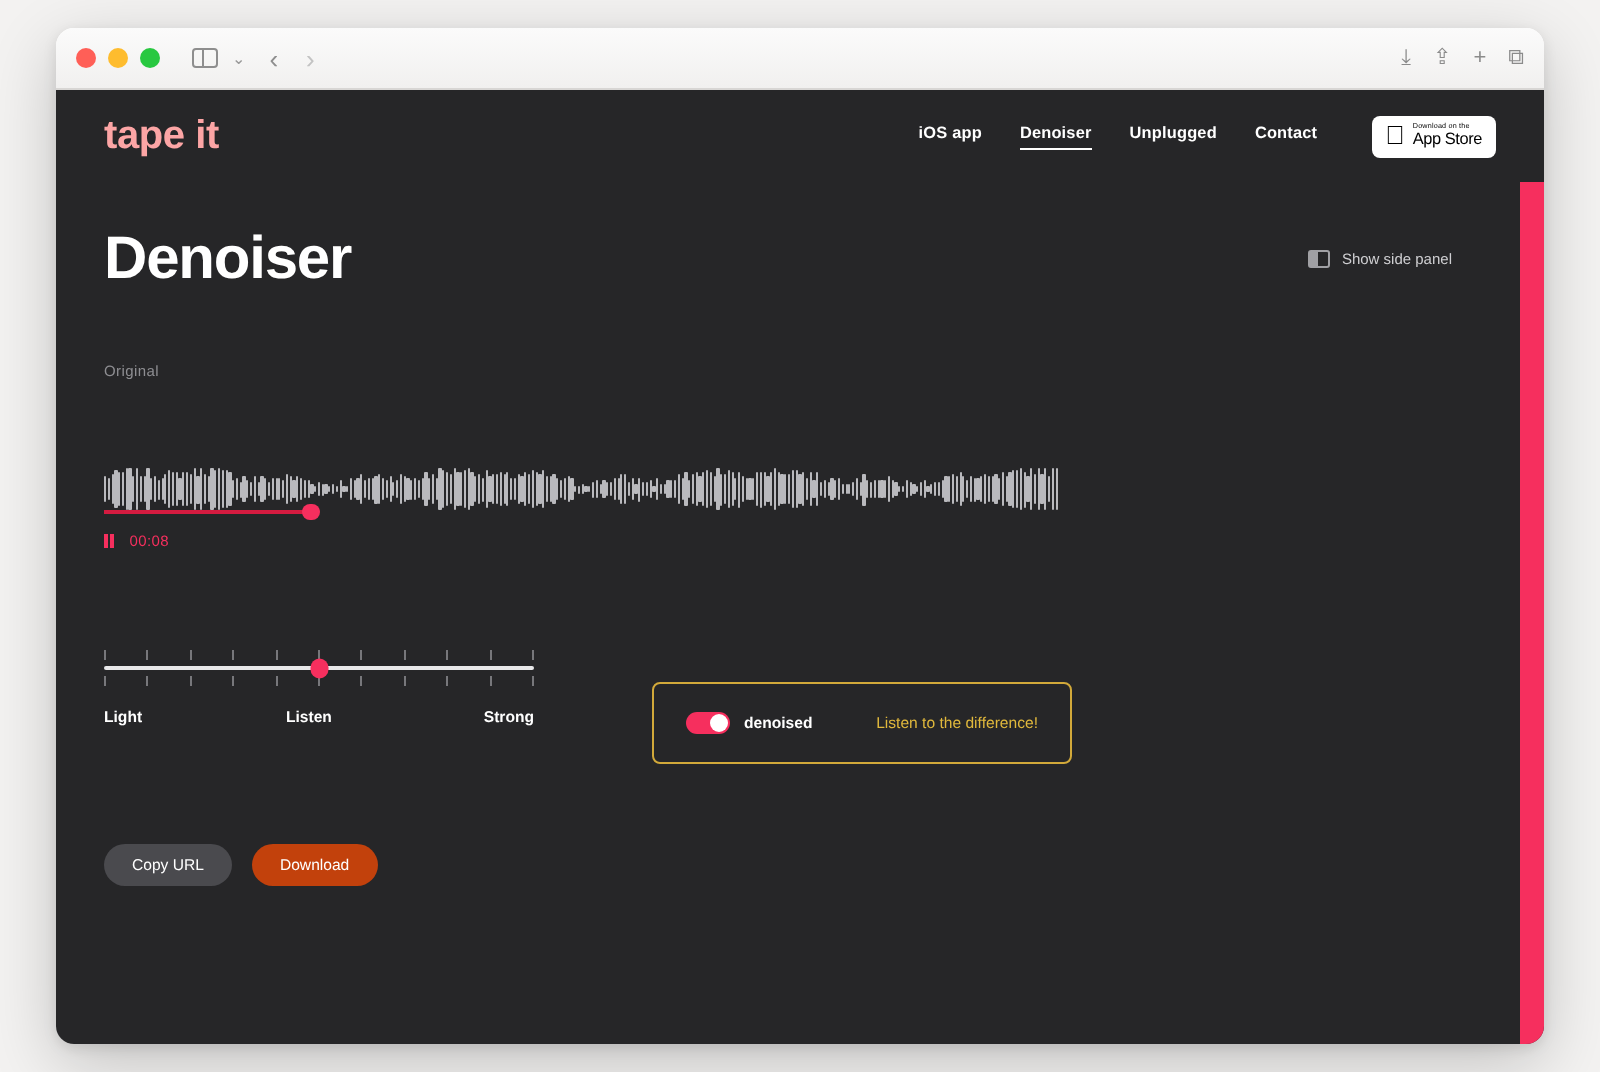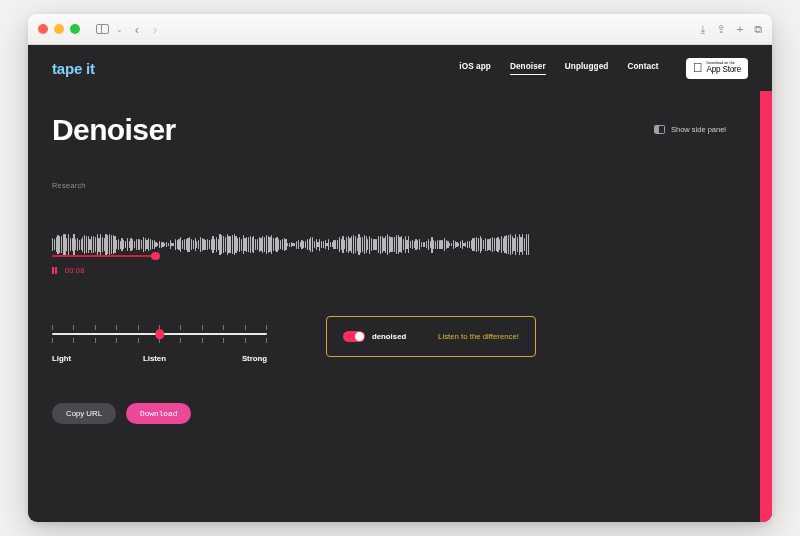--- a/index.html
+++ b/index.html
@@ -124,23 +124,23 @@
   }
 
   
   .app-header {
     height: 46px;
     display: flex;
     align-items: center;
     padding: 0 24px 0 24px;
   }
   .logo {
-    font-size: 15px;
+    font-size: 20px;
     font-weight: bold;
-    color: #7dd3fc;
+    color: #fca5a5;
     letter-spacing: -0.2px;
   }
   .nav {
     margin-left: auto;
     display: flex;
     align-items: center;
     gap: 19px;
   }
   .nav-link {
     font-size: 8.2px;
@@ -275,21 +275,21 @@
   .slider-labels {
     display: flex;
     justify-content: space-between;
     margin-top: 11px;
   }
   .slider-labels span { font-size: 7.8px; color: #ffffff; font-weight: bold; }
   .slider-labels span:nth-child(2) { margin-left: -4px; }
 
   .playback-col { margin-left: 54px; }
   .playback-box {
-    margin-top: 3px;
+    margin-top: 28px;
     width: 210px;
     height: 41px;
     border: 1px solid #d2a93a;
     border-radius: 4px;
     display: flex;
     align-items: center;
     padding: 0 16px;
     background: #262628;
   }
   .toggle {
@@ -324,21 +324,21 @@
     height: 21px;
     border-radius: 11px;
     display: flex;
     align-items: center;
     padding: 0 14px;
     font-size: 7.8px;
     font-weight: 500;
     color: #ffffff;
   }
   .btn.secondary { background: #4a4a4e; }
-  .btn.primary { background: #ec4899; font-family: Liberation Mono, monospace; }
+  .btn.primary { background: #c2410c; }
 
   .upload-link {
     margin-top: 34px;
     font-size: 7.8px;
     font-weight: bold;
     color: #85858a;
   }
 </style>
 </head>
 <body>
@@ -393,21 +393,21 @@
     <div class="content">
 
       <div class="title-row">
         <div class="page-title">Denoiser</div>
         <div class="side-panel-toggle">
           <span class="panel-glyph"></span>
           <span class="side-panel-label">Show side panel</span>
         </div>
       </div>
 
-      <div class="field-label">Research</div>
+      <div class="field-label">Original</div>
 
       <div class="waveform-wrap">
         <div class="waveform" id="waveform">
             <div class="wbar" style="height: 13.1px;"></div>
             <div class="wbar" style="height: 11.3px;"></div>
             <div class="wbar" style="height: 14.6px;"></div>
             <div class="wbar" style="height: 19.7px;"></div>
             <div class="wbar" style="height: 17.4px;"></div>
             <div class="wbar" style="height: 16.6px;"></div>
             <div class="wbar" style="height: 20.2px;"></div>

